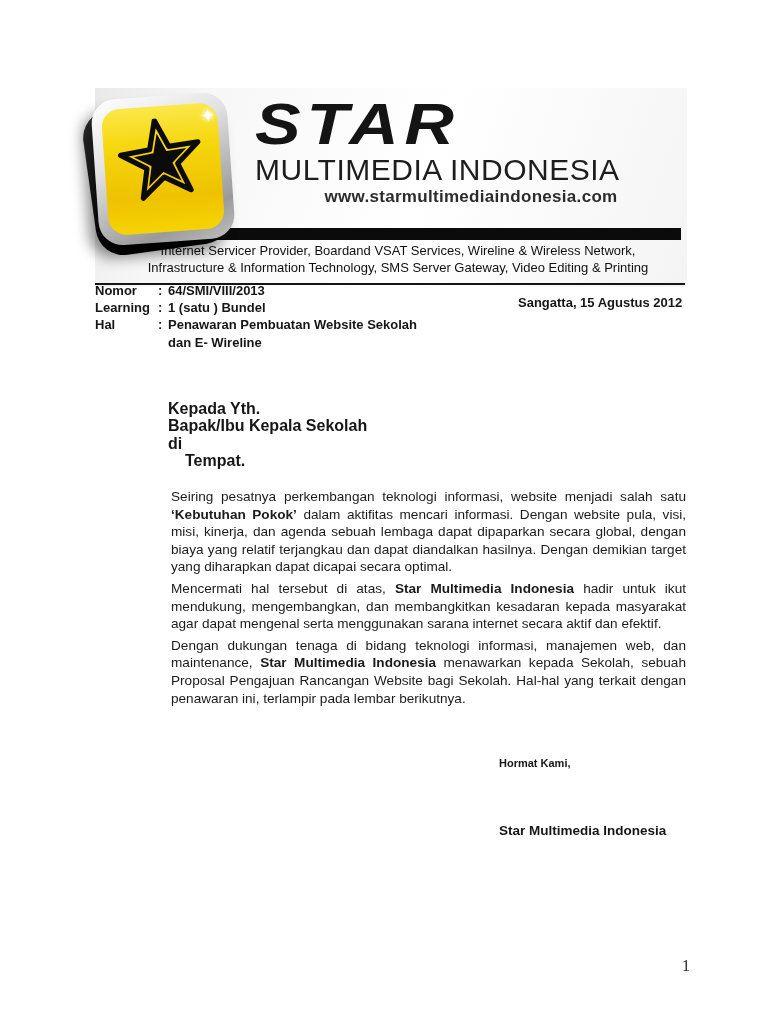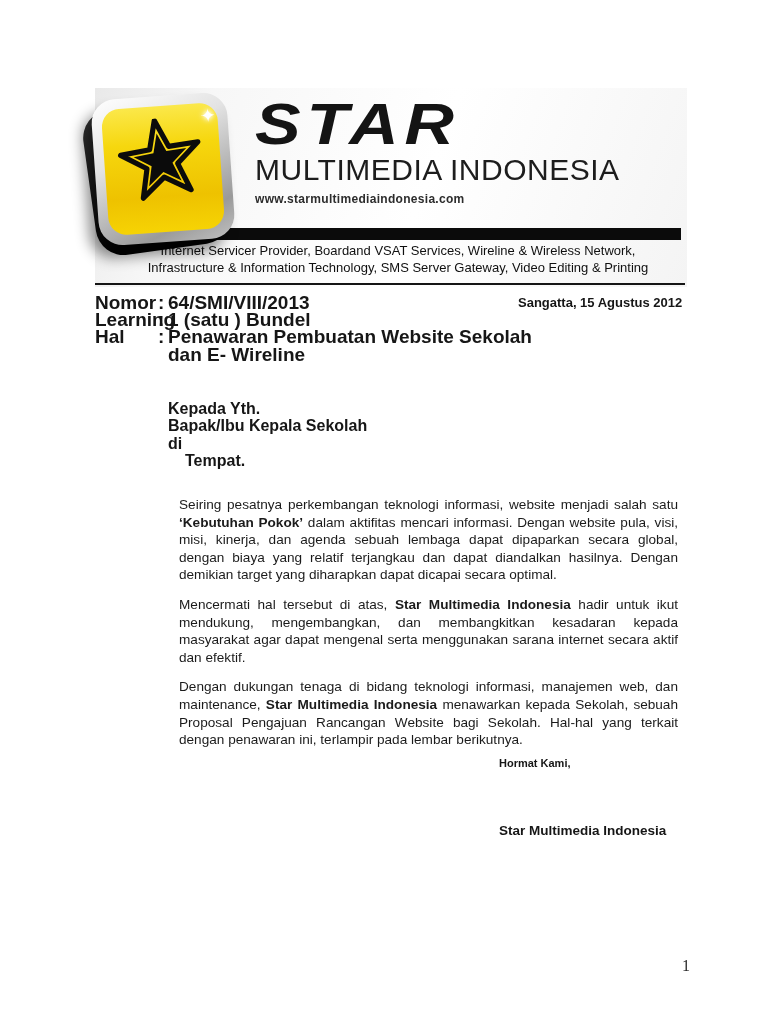--- a/index.html
+++ b/index.html
@@ -39,48 +39,48 @@
   .brand-text { position:absolute; left:160px; top:8px; width:432px; }
   .brand-name {
     font-size:58px; line-height:56px; font-weight:bold; font-style:italic;
     letter-spacing:5px; color:#141414; transform:scaleX(1.18); transform-origin:left center;
     white-space:nowrap;
   }
   .brand-subtitle {
     font-size:30px; line-height:34px; font-weight:normal; color:#1d1d1d;
     letter-spacing:0.5px; white-space:nowrap; margin-top:1px;
   }
-  .brand-url { font-size:12px; font-weight:bold; color:#2c2c2c; margin-top:5px; letter-spacing:0.3px; }
+  .brand-url { font-size:17px; font-weight:bold; color:#2c2c2c; letter-spacing:0.3px;text-align:center; }
   .swoosh {
     position:absolute; left:24px; right:6px; top:140px; height:12px; background:#0b0b0b;
     clip-path:polygon(0% 55%, 3% 15%, 9% 0%, 100% 0%, 100% 100%, 8% 100%, 1% 85%);
     z-index:2;
   }
   .tagline { position:absolute; left:14px; right:0; top:155px; text-align:center; z-index:1; }
   .tagline-line { font-size:13px; line-height:16.5px; color:#101010; }
   .lh-underline { position:absolute; left:0; right:2px; top:195px; height:2px; background:#151515; }
 
   
-  .meta { position:absolute; left:95px; top:294px; font-size:19px; font-weight:bold; line-height:17.2px; }
+  .meta { position:absolute; left:95px; top:282px; font-size:13px; font-weight:bold; line-height:17.2px; }
   .meta-row { display:flex; }
   .meta-label { width:63px; }
   .meta-sep { width:10px; }
   .meta-value2 { margin-left:73px; }
   .meta-date { position:absolute; left:518px; top:294px; font-size:13px; font-weight:bold; line-height:17.2px; white-space:nowrap; }
 
   
   .recipient { position:absolute; left:168px; top:400px; font-size:16px; font-weight:bold; line-height:17.3px; }
   .recipient-line.indent { padding-left:17px; }
 
   
   .letter-body {
     position:absolute; left:167px; top:484px; width:523px;
     font-size:13.6px; line-height:17.6px; text-align:justify; color:#1b1b1b;
   }
-  .letter-body p { margin:12px; }
+  .letter-body p { margin:4px; }
   .letter-body .b { font-weight:bold; }
 
   
   .closing-salutation { position:absolute; left:499px; top:757px; font-size:11px; font-weight:bold; }
   .closing-signatory  { position:absolute; left:499px; top:823px; font-size:13.5px; font-weight:bold; }
 
   
   .page-number {
     position:absolute; left:682px; top:957px; font-family:"Liberation Serif", serif;
     font-size:16px; color:#2a2a2a;

